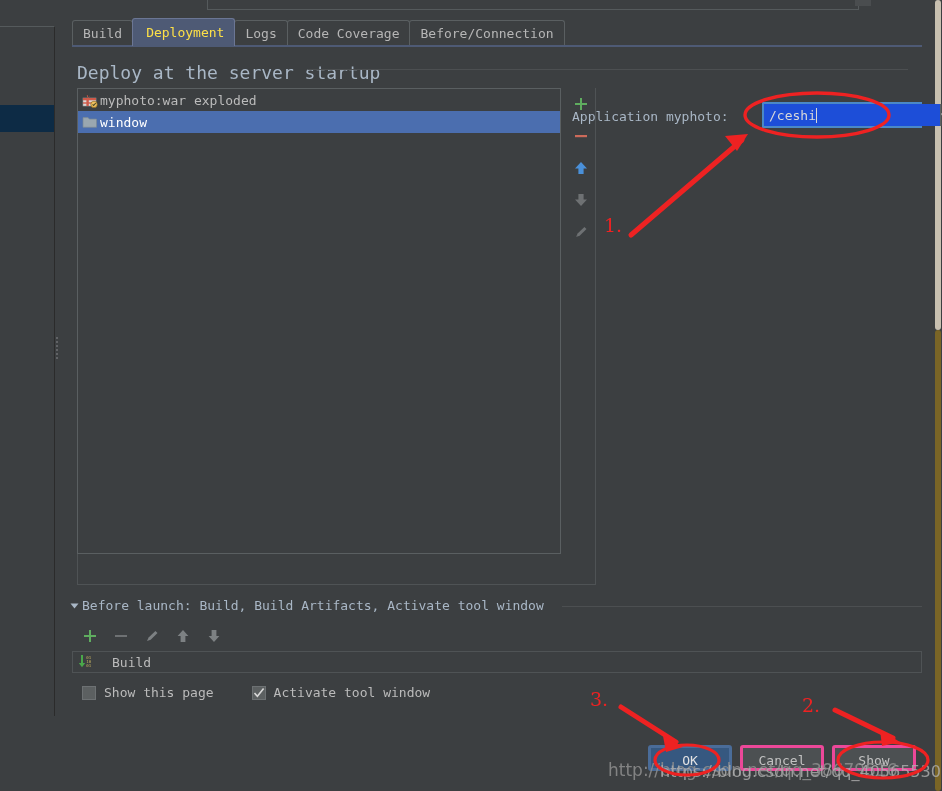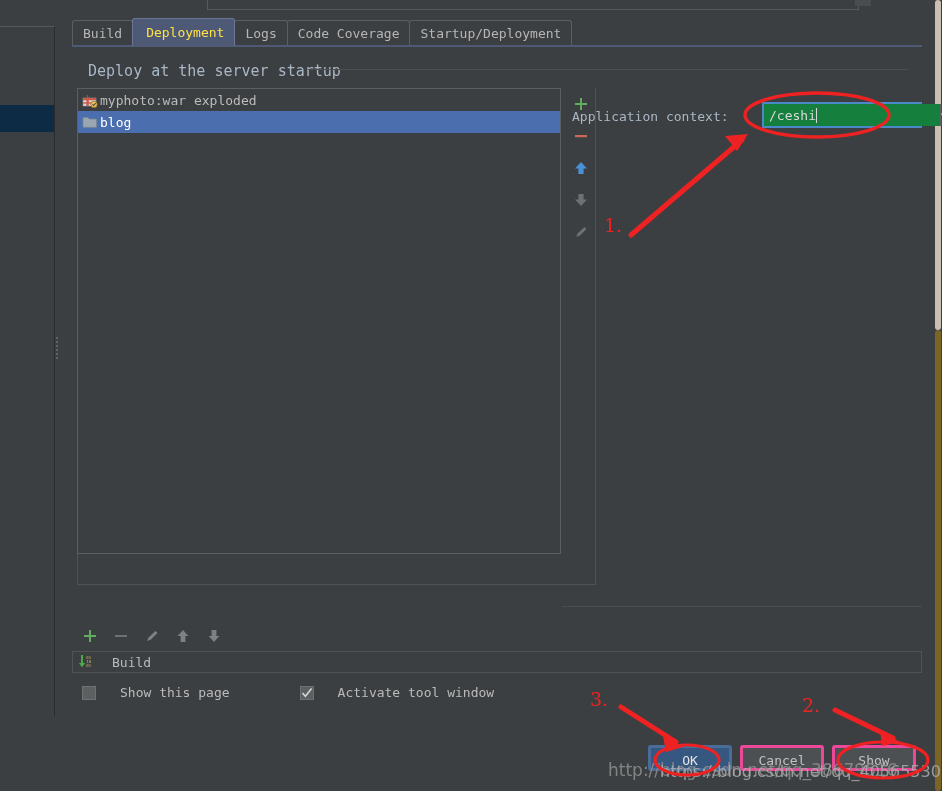--- a/index.html
+++ b/index.html
@@ -121,24 +121,24 @@
 
   
   .main-panel {
     position: absolute;
     left: 72px; top: 47px; width: 850px; height: 735px;
     background: #3c3f41;
   }
 
   .section-title {
     position: absolute;
-    left: 16px; top: 15px;
+    left: 5px; top: 15px;
     color: #a9b7c6;
     white-space: nowrap;
-    font-size: 15px;
+    font-size: 18px;
   }
   .section-title-rule {
     position: absolute;
     left: 236px; top: 22px; width: 600px; height: 1px;
     background: #4c4f51;
   }
 
   
   .list-box {
     position: absolute;
@@ -194,21 +194,21 @@
     position: absolute;
     left: 690px; top: 55px;
     width: 160px; height: 26px;
     border: 2px solid #4a88c7;
     background: #45494a;
     box-sizing: border-box;
     display: flex;
   }
   .combo-input {
     flex: 1;
-    background: #15803d;
+    background: #1d4ed8;
     border: none;
     outline: none;
     color: #d9d9d9;
     font-family: "DejaVu Sans Mono", monospace;
     font-size: 13px;
     padding-left: 5px;
   }
   .combo-caret {
     position: absolute;
     left: 52px; top: 4px;
@@ -264,21 +264,21 @@
     display: flex; align-items: center;
     padding-left: 4px;
     color: #bbbbbb;
   }
   .build-row .lbl { margin-left: 17px; }
 
   .check-row {
     position: absolute;
     left: 10px; top: 638px;
     display: flex; align-items: center;
-    gap: 24px;
+    gap: 8px;
     color: #bbbbbb;
   }
   .cbox {
     width: 14px; height: 14px;
     background: #5c6061;
     border: 1px solid #6d7173;
     box-sizing: border-box;
     display: inline-flex;
     align-items: center; justify-content: center;
     flex: 0 0 14px;
@@ -362,21 +362,21 @@
   <div class="right-scroll">
     <div class="right-scroll-thumb"></div>
     <div class="right-scroll-thumb2"></div>
   </div>
 
   <div class="tabbar">
     <div class="tab">Build</div>
     <div class="tab active">Deployment</div>
     <div class="tab">Logs</div>
     <div class="tab">Code Coverage</div>
-    <div class="tab">Startup/Deployment</div>
+    <div class="tab">Before/Connection</div>
   </div>
   <div class="tabs-underline"></div>
 
   <div class="main-panel">
 
     <div class="section-title">Deploy at the server startup</div>
     <div class="section-title-rule"></div>
 
     <div class="outer-frame"></div>
 
@@ -397,21 +397,21 @@
         </span>
         <span class="lbl">myphoto:war exploded</span>
       </div>
 
       <div class="list-row selected">
         <span class="icon-folder">
           <svg width="16" height="14" viewBox="0 0 16 14">
             <path d="M1 2.6 h5 l1.3 1.5 h7.2 v8.2 h-13.5 z" fill="#9aa7b0" stroke="#7d8a94" stroke-width="0.7"></path>
           </svg>
         </span>
-        <span class="lbl">blog</span>
+        <span class="lbl">window</span>
       </div>
     </div>
 
     <div class="vtoolbar">
       <div class="vtool">
         <svg width="16" height="16" viewBox="0 0 16 16">
           <rect x="7" y="2" width="2" height="12" fill="#5fad5f"></rect>
           <rect x="2" y="7" width="12" height="2" fill="#5fad5f"></rect>
         </svg>
       </div>
@@ -431,27 +431,31 @@
         </svg>
       </div>
       <div class="vtool">
         <svg width="16" height="16" viewBox="0 0 16 16">
           <path d="M3 13 L4.6 9.6 L11.4 2.9 L13.5 5 L6.7 11.8 Z" fill="#6e7173"></path>
           <path d="M3 13 L4.6 12.1 L3.8 11.4 Z" fill="#4a4d4f"></path>
         </svg>
       </div>
     </div>
 
-    <div class="ctx-label">Application context:</div>
+    <div class="ctx-label">Application myphoto:</div>
     <div class="combo">
       <input class="combo-input" type="text" value="/ceshi" style="">
       <div class="combo-caret"></div>
       <div class="combo-arrow">▼</div>
     </div>
 
+    <div class="bl-header">
+      <span class="bl-triangle"></span>
+      <span>Before launch: Build, Build Artifacts, Activate tool window</span>
+    </div>
     <div class="bl-rule"></div>
 
     <div class="bl-toolbar">
       <span>
         <svg width="16" height="16" viewBox="0 0 16 16">
           <rect x="7" y="2" width="2" height="12" fill="#5fad5f"></rect>
           <rect x="2" y="7" width="12" height="2" fill="#5fad5f"></rect>
         </svg>
       </span>
       <span>

